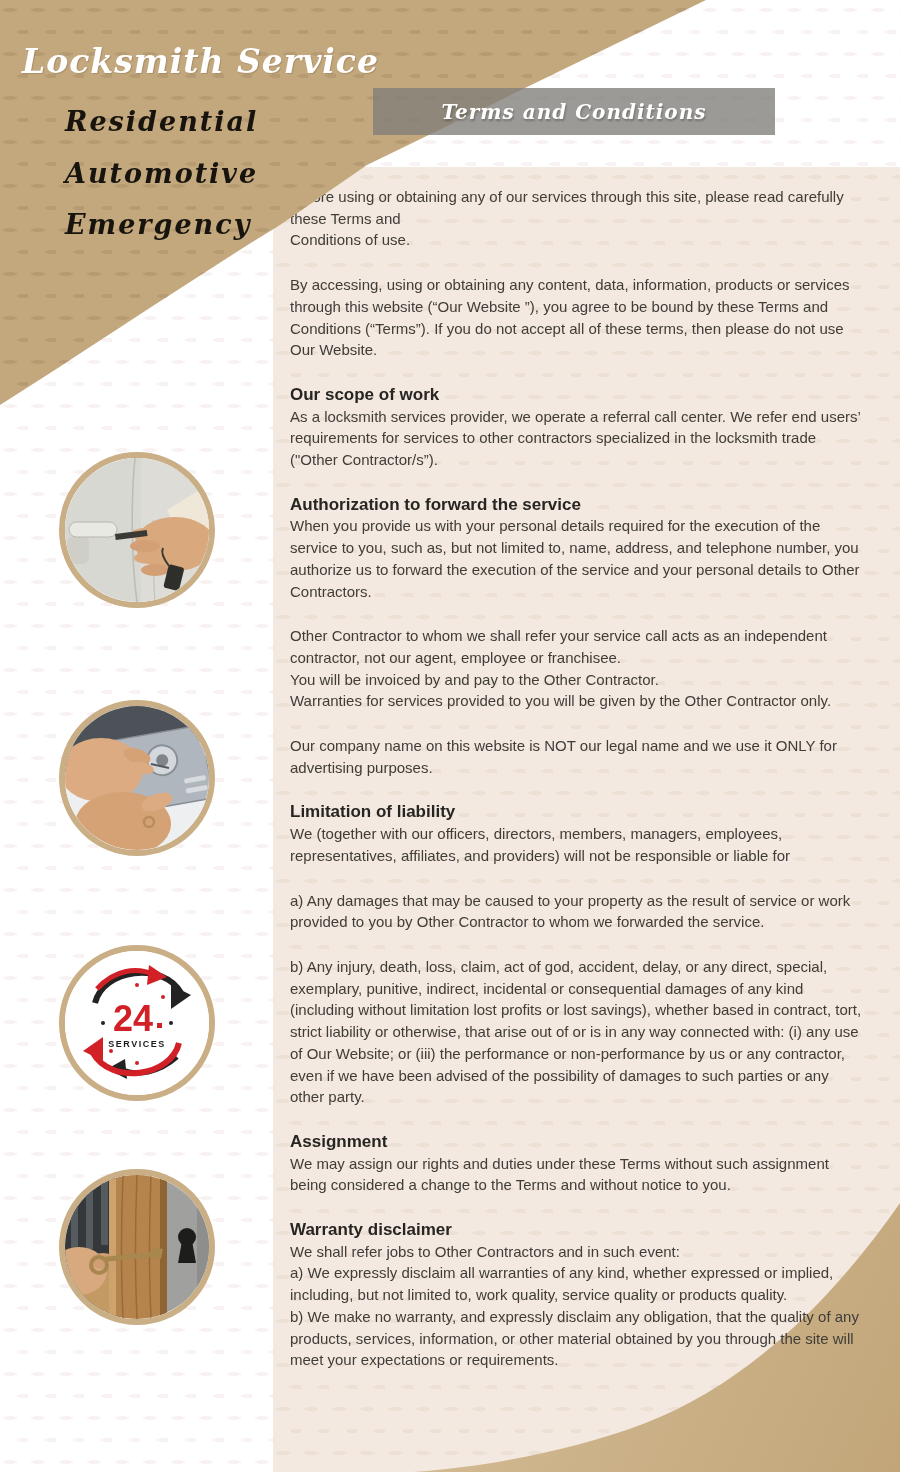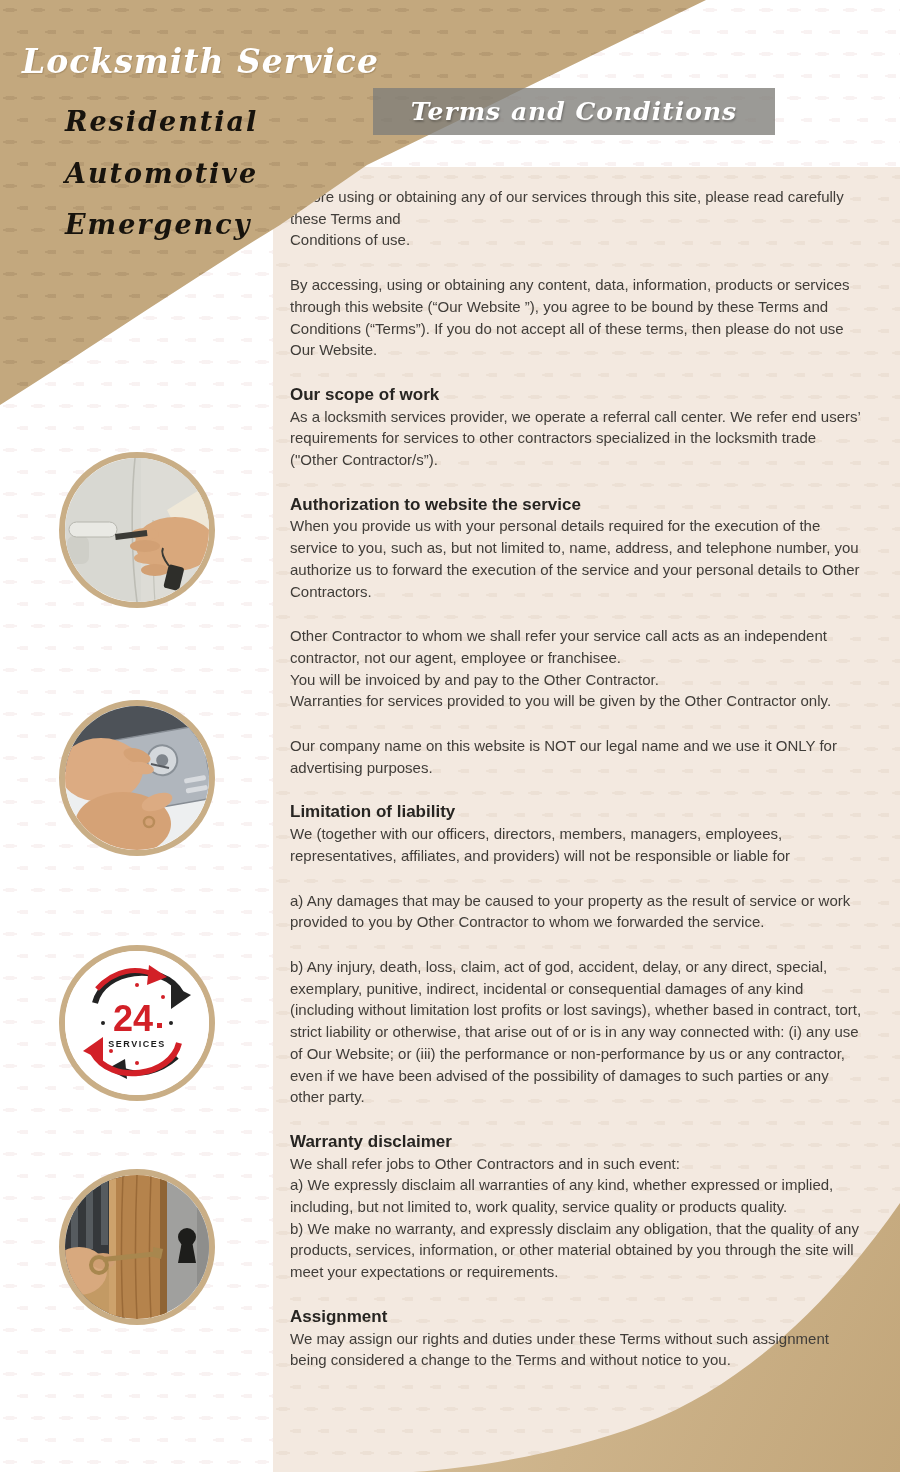--- a/index.html
+++ b/index.html
@@ -37,21 +37,21 @@
     font-size:27px; color:#17130d; letter-spacing:2px; line-height:38.5px;margin-top:13px;
   }
 
   .title-bar {
     position:absolute; left:373px; top:88px; width:402px; height:47px; z-index:6;
     background:rgba(127,125,121,0.78);
     display:flex; align-items:center; justify-content:center;
   }
   .title-bar .title-text {
     font-family:"DejaVu Serif", serif; font-style:italic; font-weight:bold;
-    font-size:25px; color:#ffffff; letter-spacing:1px;
+    font-size:20px; color:#ffffff; letter-spacing:1px;
     text-shadow:1px 2px 2px rgba(0,0,0,0.25);
   }
 
   
   .content-box {
     position:absolute; left:273px; top:167px; width:627px; height:1305px; z-index:2;
     background-color:#f3e9e0;
     background-image:
       radial-gradient(7px 2px at 10px 10px, rgba(155,115,85,0.08) 96%, rgba(155,115,85,0) 100%),
       radial-gradient(7px 2px at 24px 32px, rgba(155,115,85,0.08) 96%, rgba(155,115,85,0) 100%);
@@ -106,21 +106,21 @@
       </div>
       <div class="sec">
 
         <div class="sec-b">By accessing, using or obtaining any content, data, information, products or services through this website (“Our Website ”), you agree to be bound by these Terms and Conditions (“Terms”). If you do not accept all of these terms, then please do not use Our Website.</div>
       </div>
       <div class="sec">
         <div class="sec-h">Our scope of work</div>
         <div class="sec-b">As a locksmith services provider, we operate a referral call center. We refer end users’ requirements for services to other contractors specialized in the locksmith trade ("Other Contractor/s”).</div>
       </div>
       <div class="sec">
-        <div class="sec-h">Authorization to website the service</div>
+        <div class="sec-h">Authorization to forward the service</div>
         <div class="sec-b">When you provide us with your personal details required for the execution of the service to you, such as, but not limited to, name, address, and telephone number, you authorize us to forward the execution of the service and your personal details to Other Contractors.</div>
       </div>
       <div class="sec">
         <div class="sec-b">Other Contractor to whom we shall refer your service call acts as an independent contractor, not our agent, employee or franchisee.
 You will be invoiced by and pay to the Other Contractor.
 Warranties for services provided to you will be given by the Other Contractor only.</div>
       </div>
       <div class="sec">
 
         <div class="sec-b">Our company name on this website is NOT our legal name and we use it ONLY for advertising purposes.</div>
@@ -129,30 +129,30 @@
         <div class="sec-h">Limitation of liability</div>
         <div class="sec-b">We (together with our officers, directors, members, managers, employees, representatives, affiliates, and providers) will not be responsible or liable for</div>
       </div>
       <div class="sec">
 
         <div class="sec-b">a) Any damages that may be caused to your property as the result of service or work provided to you by Other Contractor to whom we forwarded the service.</div>
       </div>
       <div class="sec">
 
         <div class="sec-b">b) Any injury, death, loss, claim, act of god, accident, delay, or any direct, special, exemplary, punitive, indirect, incidental or consequential damages of any kind (including without limitation lost profits or lost savings), whether based in contract, tort, strict liability or otherwise, that arise out of or is in any way connected with: (i) any use of Our Website; or (iii) the performance or non-performance by us or any contractor, even if we have been advised of the possibility of damages to such parties or any other party.</div>
+      </div>
+      <div class="sec">
+        <div class="sec-h">Assignment</div>
+        <div class="sec-b">We may assign our rights and duties under these Terms without such assignment being considered a change to the Terms and without notice to you.</div>
       </div>
       <div class="sec">
         <div class="sec-h">Warranty disclaimer</div>
         <div class="sec-b">We shall refer jobs to Other Contractors and in such event:
 a) We expressly disclaim all warranties of any kind, whether expressed or implied, including, but not limited to, work quality, service quality or products quality.
 b) We make no warranty, and expressly disclaim any obligation, that the quality of any products, services, information, or other material obtained by you through the site will meet your expectations or requirements.</div>
-      </div>
-      <div class="sec">
-        <div class="sec-h">Assignment</div>
-        <div class="sec-b">We may assign our rights and duties under these Terms without such assignment being considered a change to the Terms and without notice to you.</div>
       </div>
     </div>
   </div>
 
   <div class="tan-shape"></div>
   <div class="brand-title">Locksmith Service</div>
   <div class="brand-services">
     <div class="brand-service">Residential</div>
     <div class="brand-service">Automotive</div>
     <div class="brand-service">Emergency</div>

